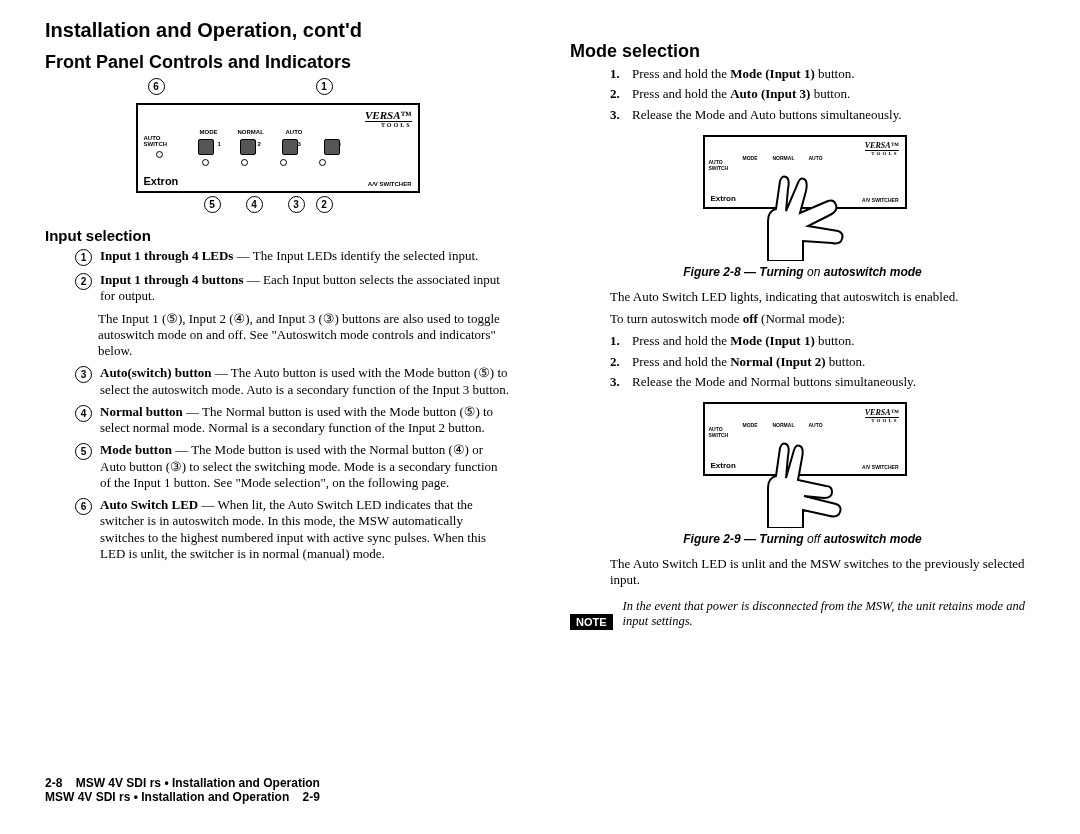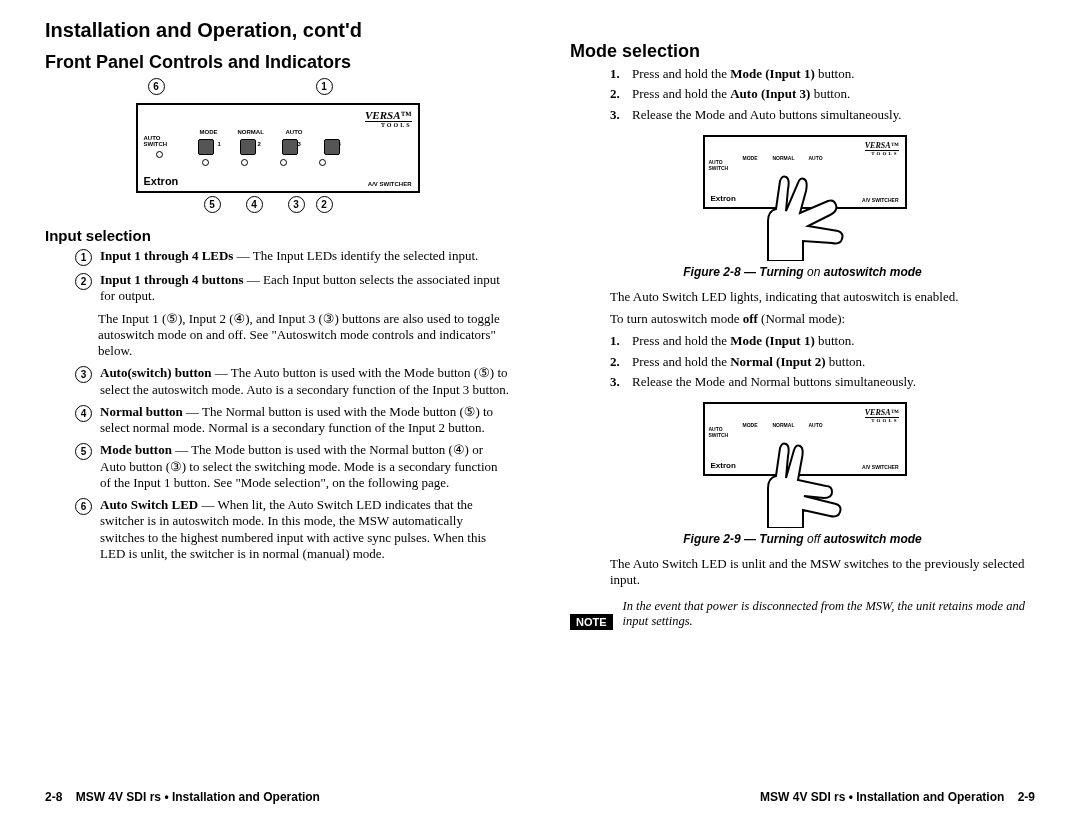--- a/index.html
+++ b/index.html
@@ -79,20 +79,21 @@
     flex-shrink: 0;
   }
   .notetxt { font-style: italic; line-height: 1.25; font-size: 12.5px; }
   .footer {
     position: absolute;
     bottom: 30px; left: 45px; right: 45px;
     display: flex; justify-content: space-between;
     font-family: Arial, Helvetica, sans-serif;
     font-weight: bold;
     font-size: 12px;
+    flex-direction: column;
   }
   
   .figbox {
     border: 2px solid #000;
     height: 86px;
     margin: 8px auto 2px auto;
     position: relative;
     width: 280px;
     background: #fff;
   }

